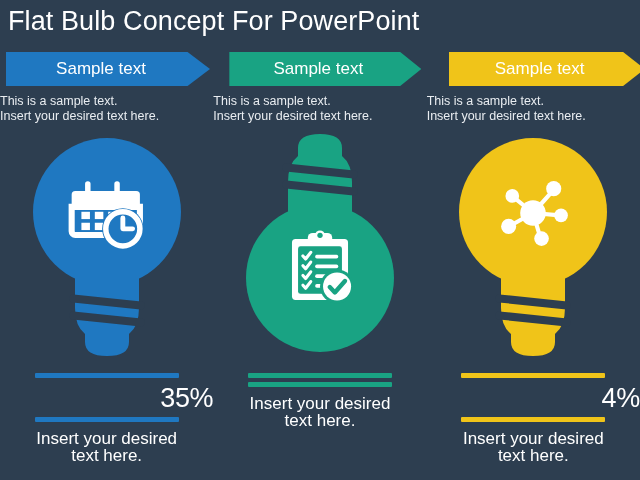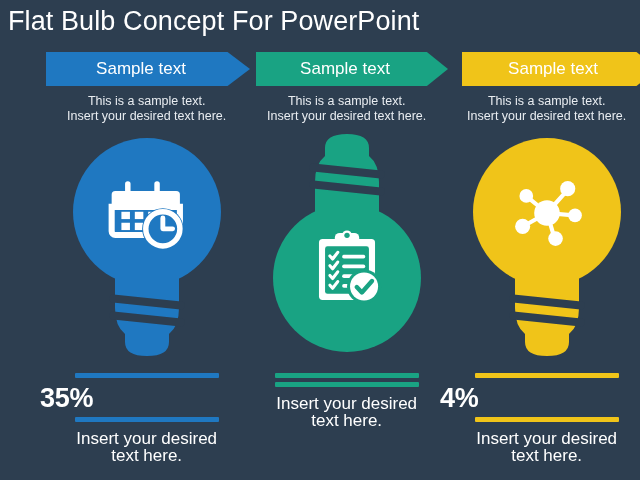--- a/index.html
+++ b/index.html
@@ -27,21 +27,20 @@
     letter-spacing:0.1px;
     white-space:nowrap;
   }
 
   
   .columns {
     position:absolute;
     left:0; top:48px;
     width:640px; height:432px;
     display:flex;
-    padding-left:40px;
   }
   .col {
     position:relative;
     width:213.33px;
     height:432px;
   }
 
   
   .banner-wrap {
     position:absolute;
@@ -69,21 +68,21 @@
     font-weight:400;
     padding-right:14px;
     white-space:nowrap;
   }
 
   
   .desc {
     position:absolute;
     left:0; top:46px;
     width:213.33px;
-    text-align:center;
+    text-align:left;
     font-size:12.5px;
     line-height:15px;
     color:#e9edf1;
   }
   .desc span { display:block; white-space:nowrap; }
 
   
   .bulb-area {
     position:absolute;
     left:0; top:82px;
@@ -120,23 +119,23 @@
   }
   .rule {
     height:5px;
     width:144px;
     margin:0 auto;
     border-radius:1px;
   }
   .rule.top { margin-bottom:4px; }
   .rule.bottom { margin-top:3px; }
   .pct {
-    text-align:left;
+    text-align:right;
     font-size:27px;
-    font-weight:bold;
+    font-weight:normal;
     color:#ffffff;
     line-height:32px;
     letter-spacing:-0.3px;
   }
   .caption {
     margin-top:8px;
     text-align:center;
     font-size:17px;
     line-height:17px;
     color:#ffffff;

